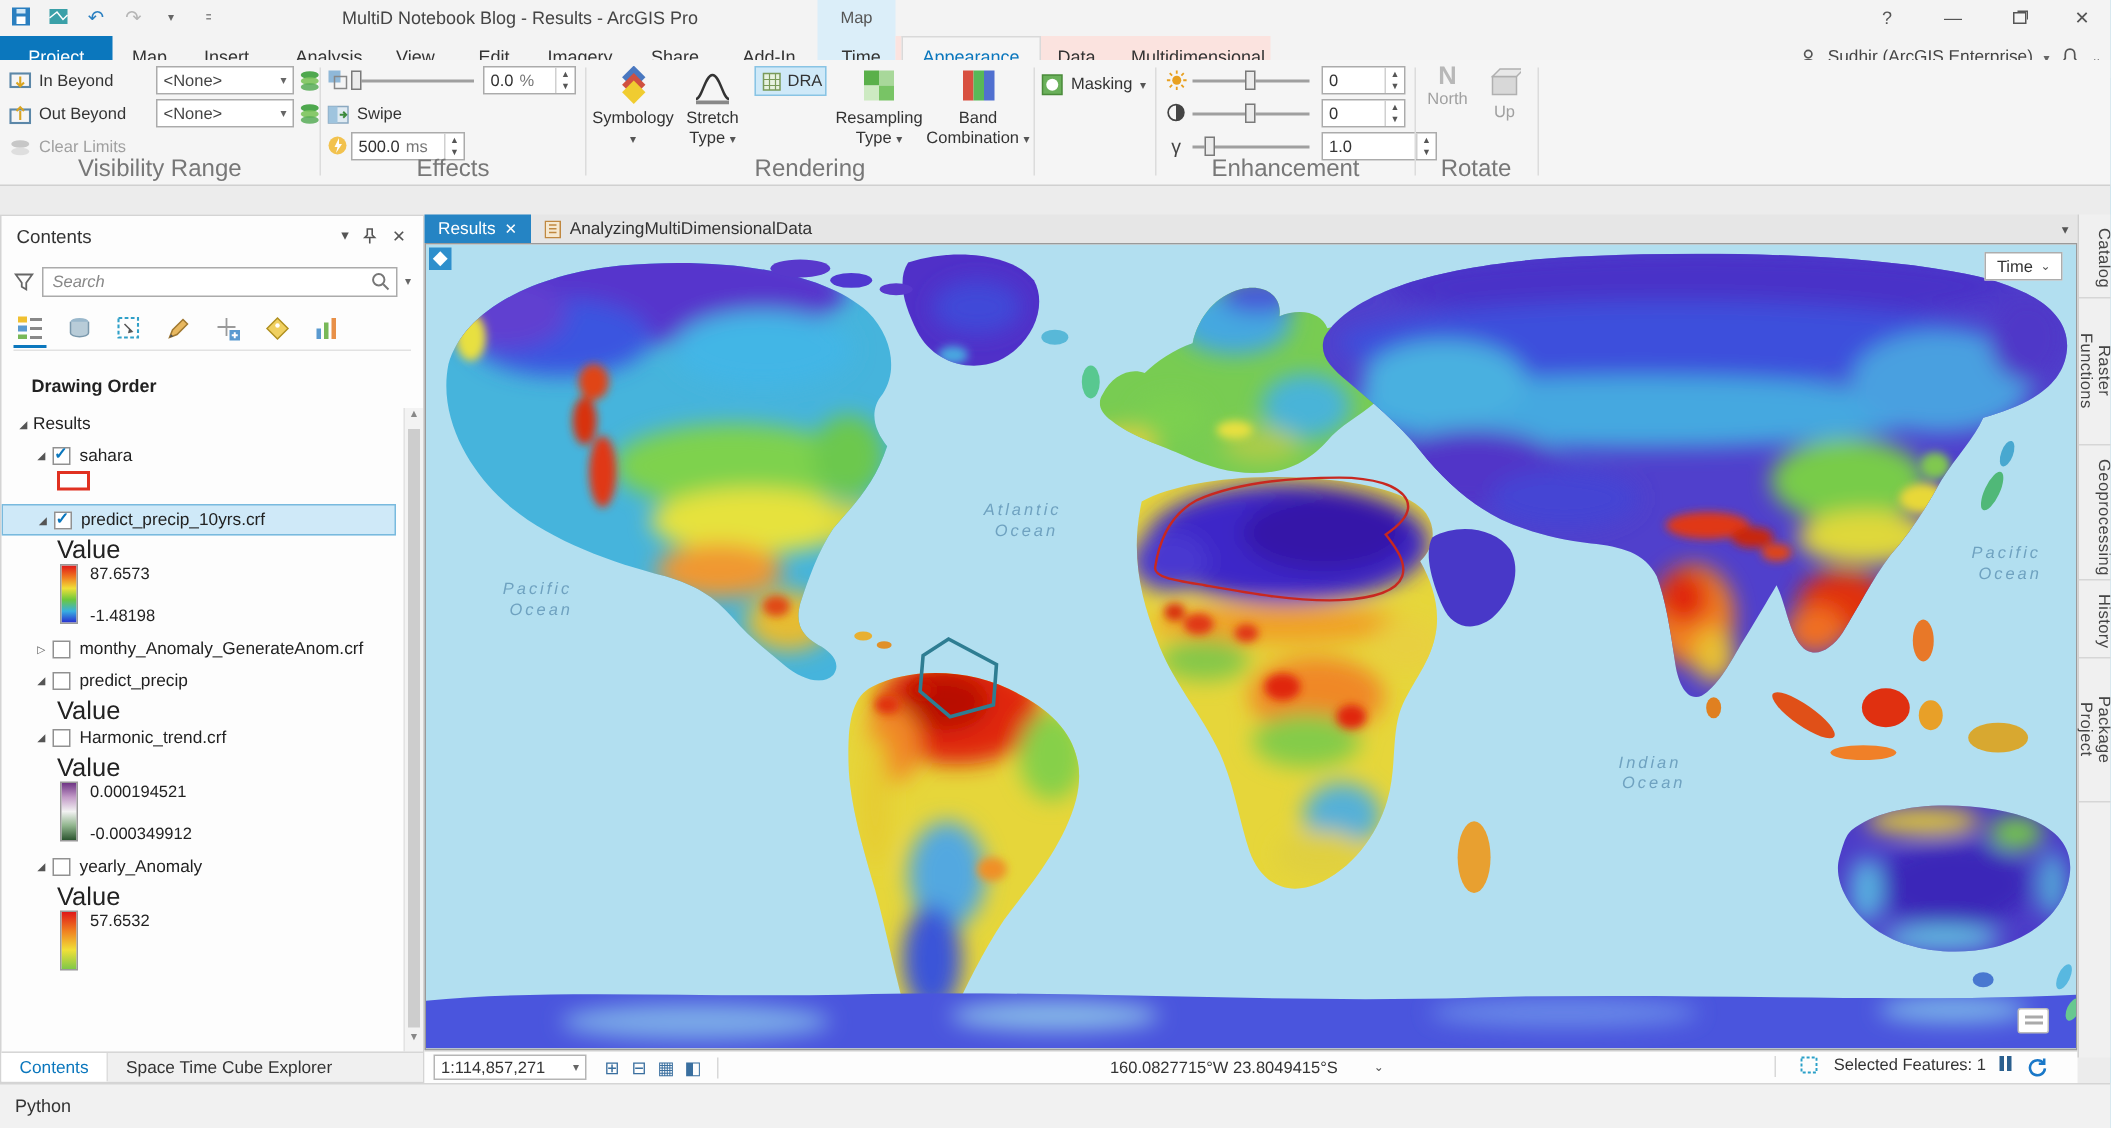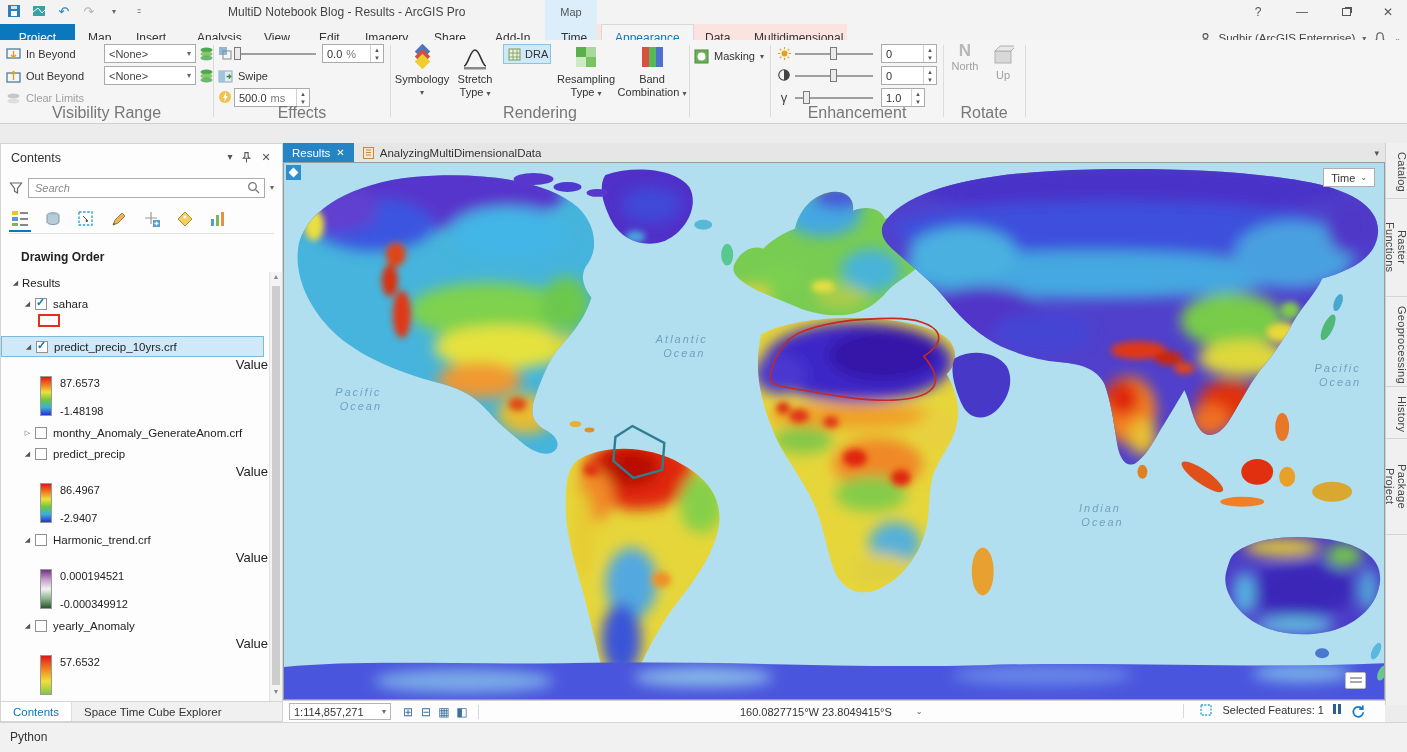--- a/index.html
+++ b/index.html
@@ -67,21 +67,21 @@
 #cp-toolbar { position:absolute; top:62px; left:8px; right:8px; height:28px; display:flex; gap:11px; border-bottom:1px solid #e2e2e2; }
 .cpt { width:22px; height:26px; display:flex; align-items:center; justify-content:center; }
 .cpt.on { border-bottom:2px solid #0b77bd; }
 #drawing-order { position:absolute; top:106px; left:20px; font-weight:bold; font-size:12px; color:#222; }
 #tree { position:absolute; top:128px; left:0; right:14px; bottom:20px; overflow:hidden; }
 .trow { display:flex; align-items:center; height:21px; font-size:11.5px; color:#222; }
 .tri { width:13px; text-align:center; font-size:7px; color:#555; flex:none; }
 .cb { width:12px; height:12px; border:1px solid #919191; background:#fff; margin:0 6px 0 1px; position:relative; flex:none; }
 .cb.on::after { content:"✓"; position:absolute; left:0px; top:-3px; color:#0b77bd; font-size:11px; font-weight:bold; }
 .sel { background:#cfe9f8; border:1px solid #79bade; margin-right:4px; }
-.vlabel { height:17px; padding-left:37px; font-size:13px; color:#222;text-align:right; }
+.vlabel { height:17px; padding-left:37px; font-size:17px; color:#222; }
 .rampline { display:flex; padding-left:39px; height:48px; align-items:stretch; padding-top:2px; }
 .ramp { width:12px; height:40px; border:1px solid #9a9a9a; flex:none; }
 .ramp.rainbow { background:linear-gradient(to bottom,#e01818,#f07820,#f0e038,#6cc83c,#38b0e0,#2830d0); }
 .ramp.purgrn { background:linear-gradient(to bottom,#6f3585,#c39cc8,#f2f2f2,#8fb48c,#2c5530); }
 .ramp.yearly { background:linear-gradient(to bottom,#e01818,#f08020,#f0e038,#80c848); }
 .rlabels { display:flex; flex-direction:column; justify-content:space-between; font-size:11px; color:#222; padding:1px 0 1px 8px; height:42px; }
 #swatch-row { height:22px; }
 #red-swatch { margin-left:37px; width:22px; height:13px; border:2px solid #e03020; background:transparent; }
 #cp-scroll { position:absolute; right:0; top:128px; bottom:20px; width:13px; background:#f3f3f3; border-left:1px solid #e3e3e3; }
 #cp-thumb { position:absolute; left:2px; right:2px; top:14px; bottom:16px; background:#cdcdcd; }
@@ -403,21 +403,21 @@
         <span class="arrows">
           <span>▲</span>
           <span>▼</span>
         </span>
     </div>
     <span class="minibtn" style="left:4px;top:48px;font-size:13px;color:#444">γ</span>
     <div class="slider" style="left:24px;top:49px;width:78px">
       <div class="track"></div>
         <div class="thumb" style="left:8px"></div>
     </div>
-    <div class="spin" style="left:110px;top:48px;width:44px">
+    <div class="spin" style="left:110px;top:48px;width:77px">
       <span>1.0</span>
         <span class="arrows">
           <span>▲</span>
           <span>▼</span>
         </span>
     </div>
     <div class="grp-label">Enhancement</div>
   </div>
   <div class="gdiv" style="left:943px"></div>
 
@@ -551,27 +551,20 @@
       <span class="tri">▷</span>
       <span class="cb"></span>
       <span>monthy_Anomaly_GenerateAnom.crf</span>
     </div>
     <div class="trow" style="padding-left:20px">
       <span class="tri">◢</span>
       <span class="cb"></span>
       <span>predict_precip</span>
     </div>
     <div class="vlabel">Value</div>
-    <div class="rampline">
-      <div class="ramp rainbow"></div>
-      <div class="rlabels">
-        <span>86.4967</span>
-        <span>-2.9407</span>
-      </div>
-    </div>
     <div class="trow" style="padding-left:20px">
       <span class="tri">◢</span>
       <span class="cb"></span>
       <span>Harmonic_trend.crf</span>
     </div>
     <div class="vlabel">Value</div>
     <div class="rampline">
       <div class="ramp purgrn"></div>
       <div class="rlabels">
         <span>0.000194521</span>

